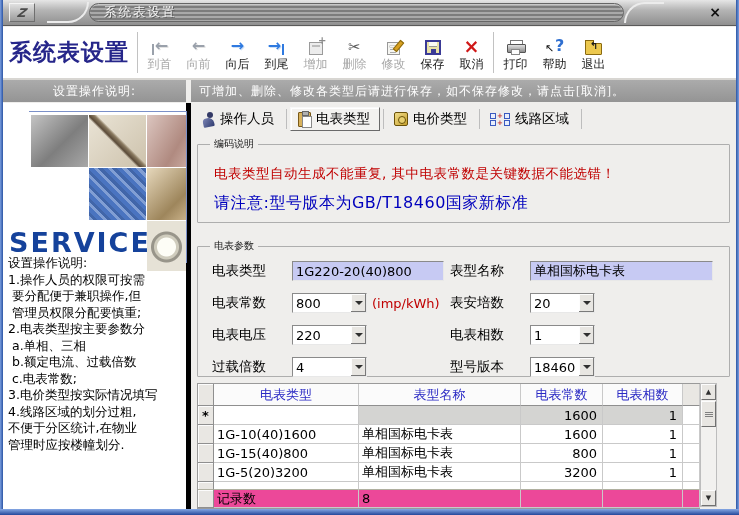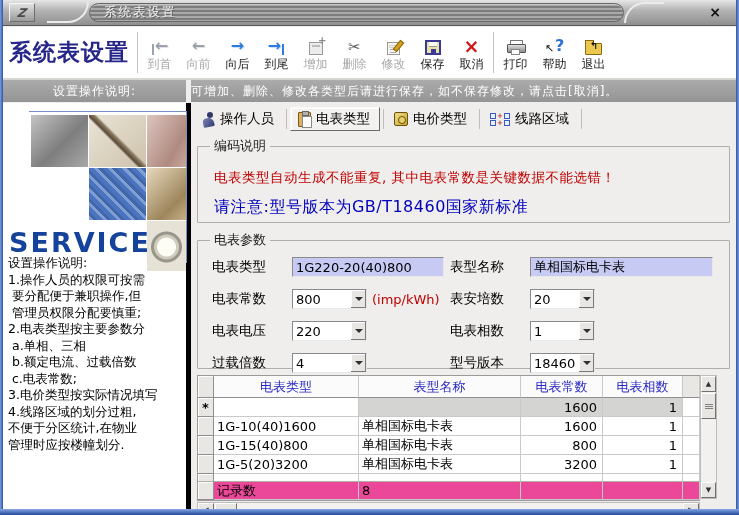--- a/index.html
+++ b/index.html
@@ -69,21 +69,21 @@
   .ico-help .q { font-size:16px; font-weight:bold; color:#2f6fd0; }
   .ico-exit { position:relative; width:17px; height:12px; background:#ecc84e; border:1px solid #8a6a10; border-radius:1px; margin-top:4px; }
   .ico-exit::before { content:""; position:absolute; left:-1px; top:-4px; width:7px; height:4px; background:#ecc84e; border:1px solid #8a6a10; border-bottom:none; }
   .ico-exit i { position:absolute; left:4px; top:-4px; font-style:normal; font-size:10px; font-weight:bold; color:#1a1a1a; }
 
   
   .subheaders { position:absolute; left:3px; right:3px; top:80px; height:22px; display:flex; background:#efeeec; }
   .sub-left { width:188px; background:linear-gradient(180deg,#ababab,#949494); color:#fff;
     display:flex; align-items:center; justify-content:center; border-right:5px solid #efeeec; letter-spacing:1px; }
   .sub-right { flex:1; background:linear-gradient(180deg,#ababab,#949494); color:#fff;
-    display:flex; align-items:center; letter-spacing:1px; }
+    display:flex; align-items:center; padding-left:8px; letter-spacing:1px;font-family:Liberation Serif, serif; }
 
   
   .main { position:absolute; left:3px; right:3px; top:103px; bottom:6px; display:flex; }
   .sidebar { position:relative; width:188px; background:#fff; border-right:5px solid #000000; }
   .content { position:relative; flex:1; background:#efeeec; }
 
   
   .line-top { position:absolute; left:26px; top:8px; width:158px; height:1px; background:#7b90c8; }
   .line-right { position:absolute; left:183px; top:8px; width:1px; height:152px; background:#7b90c8; }
   .tile { position:absolute; }
@@ -121,25 +121,25 @@
   .ico-clip::after { content:""; position:absolute; right:-2px; bottom:-2px; width:8px; height:10px; background:#fff; border:1px solid #888; }
   .ico-coin { position:relative; width:14px; height:14px; background:linear-gradient(135deg,#f0dc8a,#c8a22e); border:1px solid #6a5208; border-radius:2px; }
   .ico-coin::before { content:""; position:absolute; left:3px; top:3px; width:6px; height:6px; border-radius:50%;
     border:1.5px solid #6a5208; background:#e8d070; }
   .ico-dd { display:flex; flex-direction:column; gap:1px; }
   .ico-dd .ddrow { display:flex; align-items:center; gap:1px; font-size:7px; font-weight:bold; color:#c03030; line-height:6px; }
   .ico-dd .sq { width:6px; height:6px; border:1px solid #3a5ac0; background:#e8eefc; }
 
   
   .gb { margin:4px 6px 0 6px; border:1px solid #aeaeae; border-radius:1px; padding:6px 8px 8px 8px; background:#efeeec; }
-  .gb legend { font-size:13px; color:#1a1a1a; padding:0 4px; margin-left:4px; }
+  .gb legend { font-size:10px; color:#1a1a1a; padding:0 4px; margin-left:4px; }
   .gb.notes { height:86px; }
   .warn { color:#c00000; font-size:13.5px; margin:8px 0 0 8px; letter-spacing:.5px; }
   .note { color:#0000bd; font-size:16px; margin:10px 0 0 8px; letter-spacing:.5px; }
-  .gb.params { height:138px; margin-top:8px; padding-top:2px; }
+  .gb.params { height:138px; margin-top:16px; padding-top:2px; }
 
   .frow { display:grid; grid-template-columns:80px 158px 80px 1fr; align-items:center; height:32px; padding-left:6px; }
   .flabel { font-size:13.5px; color:#000; }
   .ftext { height:20px; display:flex; align-items:center; padding:0 3px; font-size:13px;
     background:#c7caf3; border:1px solid; border-color:#8a8a8a #e8e8e8 #e8e8e8 #8a8a8a; }
   .ftext.w1 { width:152px; } .ftext.w2 { width:183px; }
   .fwrap { display:flex; align-items:center; gap:5px; }
   .dropdown { display:flex; height:20px; background:#fff; border:1px solid; border-color:#8a8a8a #e8e8e8 #e8e8e8 #8a8a8a; }
   .dropdown .dd-value { flex:1; padding:2px 3px 0 3px; font-size:13px; }
   .dropdown .dd-btn { width:16px; background:#e8e6e2; border-left:1px solid #fff;

